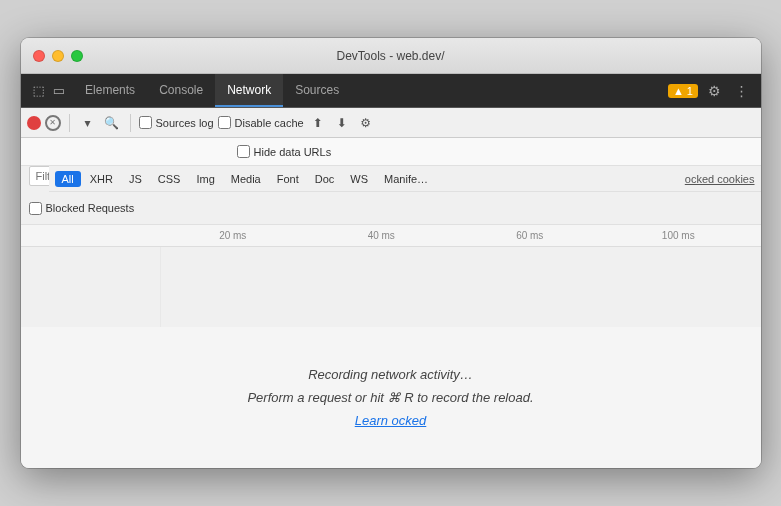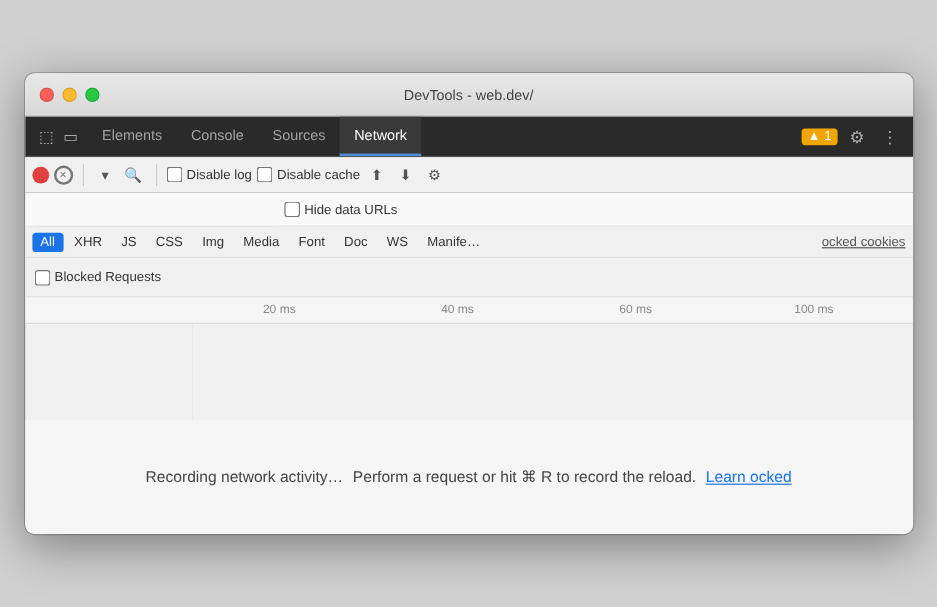--- a/index.html
+++ b/index.html
@@ -171,20 +171,21 @@
     }
     
     .type-bar {
       background: #f0f0f0;
       display: flex;
       align-items: center;
       height: 26px;
       padding: 0 6px;
       gap: 2px;
       border-bottom: 1px solid #e0e0e0;
+      margin-left: 28px;
     }
     .type-btn {
       padding: 2px 7px;
       border-radius: 3px;
       cursor: pointer;
       font-size: 11px;
       color: #333;
       background: none;
       border: none;
     }
@@ -230,25 +231,26 @@
       border-right: 1px solid #e8e8e8;
     }
     .grid-right {
       flex: 1;
       position: relative;
     }
     
     .empty-state {
       background: #f5f5f5;
       display: flex;
-      flex-direction: row;
+      flex-direction: column;
       align-items: center;
       justify-content: center;
       padding: 40px 20px;
       gap: 8px;
+      font-style: italic;
     }
     .empty-title {
       font-size: 13px;
       color: #444;
     }
     .empty-desc {
       font-size: 13px;
       color: #444;
     }
     .empty-link {
@@ -282,25 +284,25 @@
       <div class="tab-controls">
         <span class="tab-icon">⬚</span>
         <span class="tab-icon">▭</span>
       </div>
       <div class="tab-item">
         <span>Elements</span>
       </div>
       <div class="tab-item">
         <span>Console</span>
       </div>
+      <div class="tab-item active highlighted">
+        <span>Network</span>
+      </div>
       <div class="tab-item">
         <span>Sources</span>
-      </div>
-      <div class="tab-item active highlighted">
-        <span>Network</span>
       </div>
       <div class="tabs-right">
         <span class="warning-badge">
           <span>▲ 1</span>
         </span>
         <span class="icon-btn">⚙</span>
         <span class="icon-btn">⋮</span>
       </div>
     </div>
 
@@ -308,21 +310,21 @@
       <div class="toolbar-btn red"></div>
       <div class="toolbar-btn stop">
         <span style="font-size:8px;color:#777;">✕</span>
       </div>
       <div class="separator"></div>
       <div class="toolbar-btn" style="color:#555;font-size:12px;">▾</div>
       <div class="toolbar-btn" style="font-size:12px;">🔍</div>
       <div class="separator"></div>
       <label class="checkbox-label">
         <input type="checkbox" style="">
-        <span>Disable log</span>
+        <span>Sources log</span>
       </label>
       <label class="checkbox-label">
         <input type="checkbox" style="">
         <span>Disable cache</span>
       </label>
       <div class="toolbar-btn" style="font-size:12px;">⬆</div>
       <div class="toolbar-btn" style="font-size:12px;">⬇</div>
       <div class="toolbar-btn" style="font-size:12px;">⚙</div>
     </div>
 

